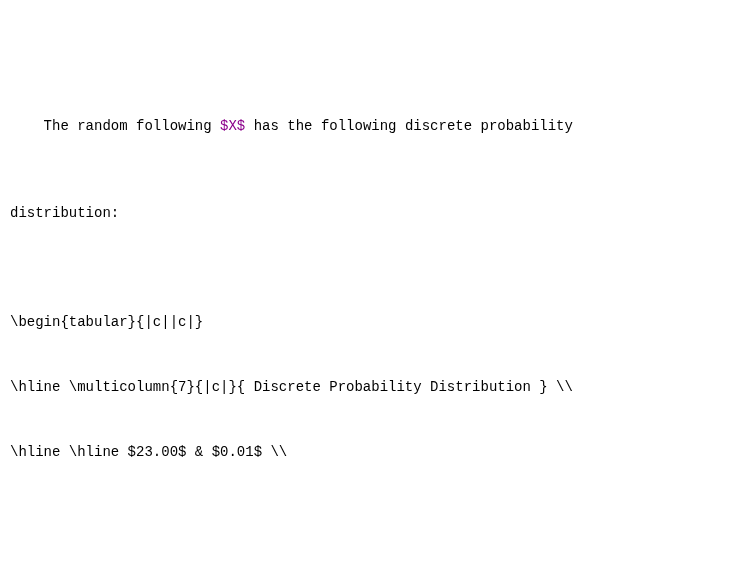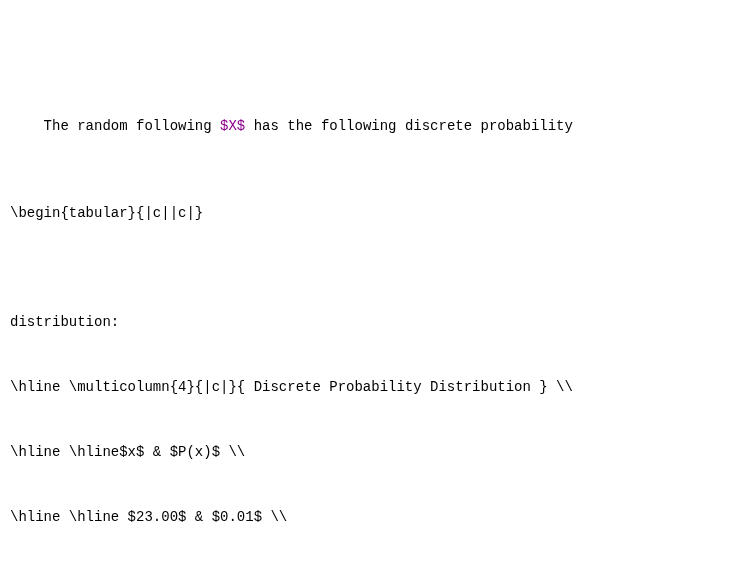--- a/index.html
+++ b/index.html
@@ -35,26 +35,25 @@
   </style>
 </head>
 <body>
 
 <div class="content">
 
   
   <span class="line">
     <span>The random following </span><span class="purple">$X$</span><span> has the following discrete probability</span>
   </span>
-  <span class="line">\begin{tabular}{|c||c|}</span>
+  <span class="line">distribution:</span>
 
   
-  <span class="line">distribution:</span>
-  <span class="line">\hline \multicolumn{4}{|c|}{ Discrete Probability Distribution } \\</span>
-  <span class="line">\hline \hline$x$ &amp; $P(x)$ \\</span>
+  <span class="line">\begin{tabular}{|c||c|}</span>
+  <span class="line">\hline \multicolumn{7}{|c|}{ Discrete Probability Distribution } \\</span>
   <span class="line">\hline \hline $23.00$ &amp; $0.01$ \\</span>
   
   
   
   
   
   
   
   
 

